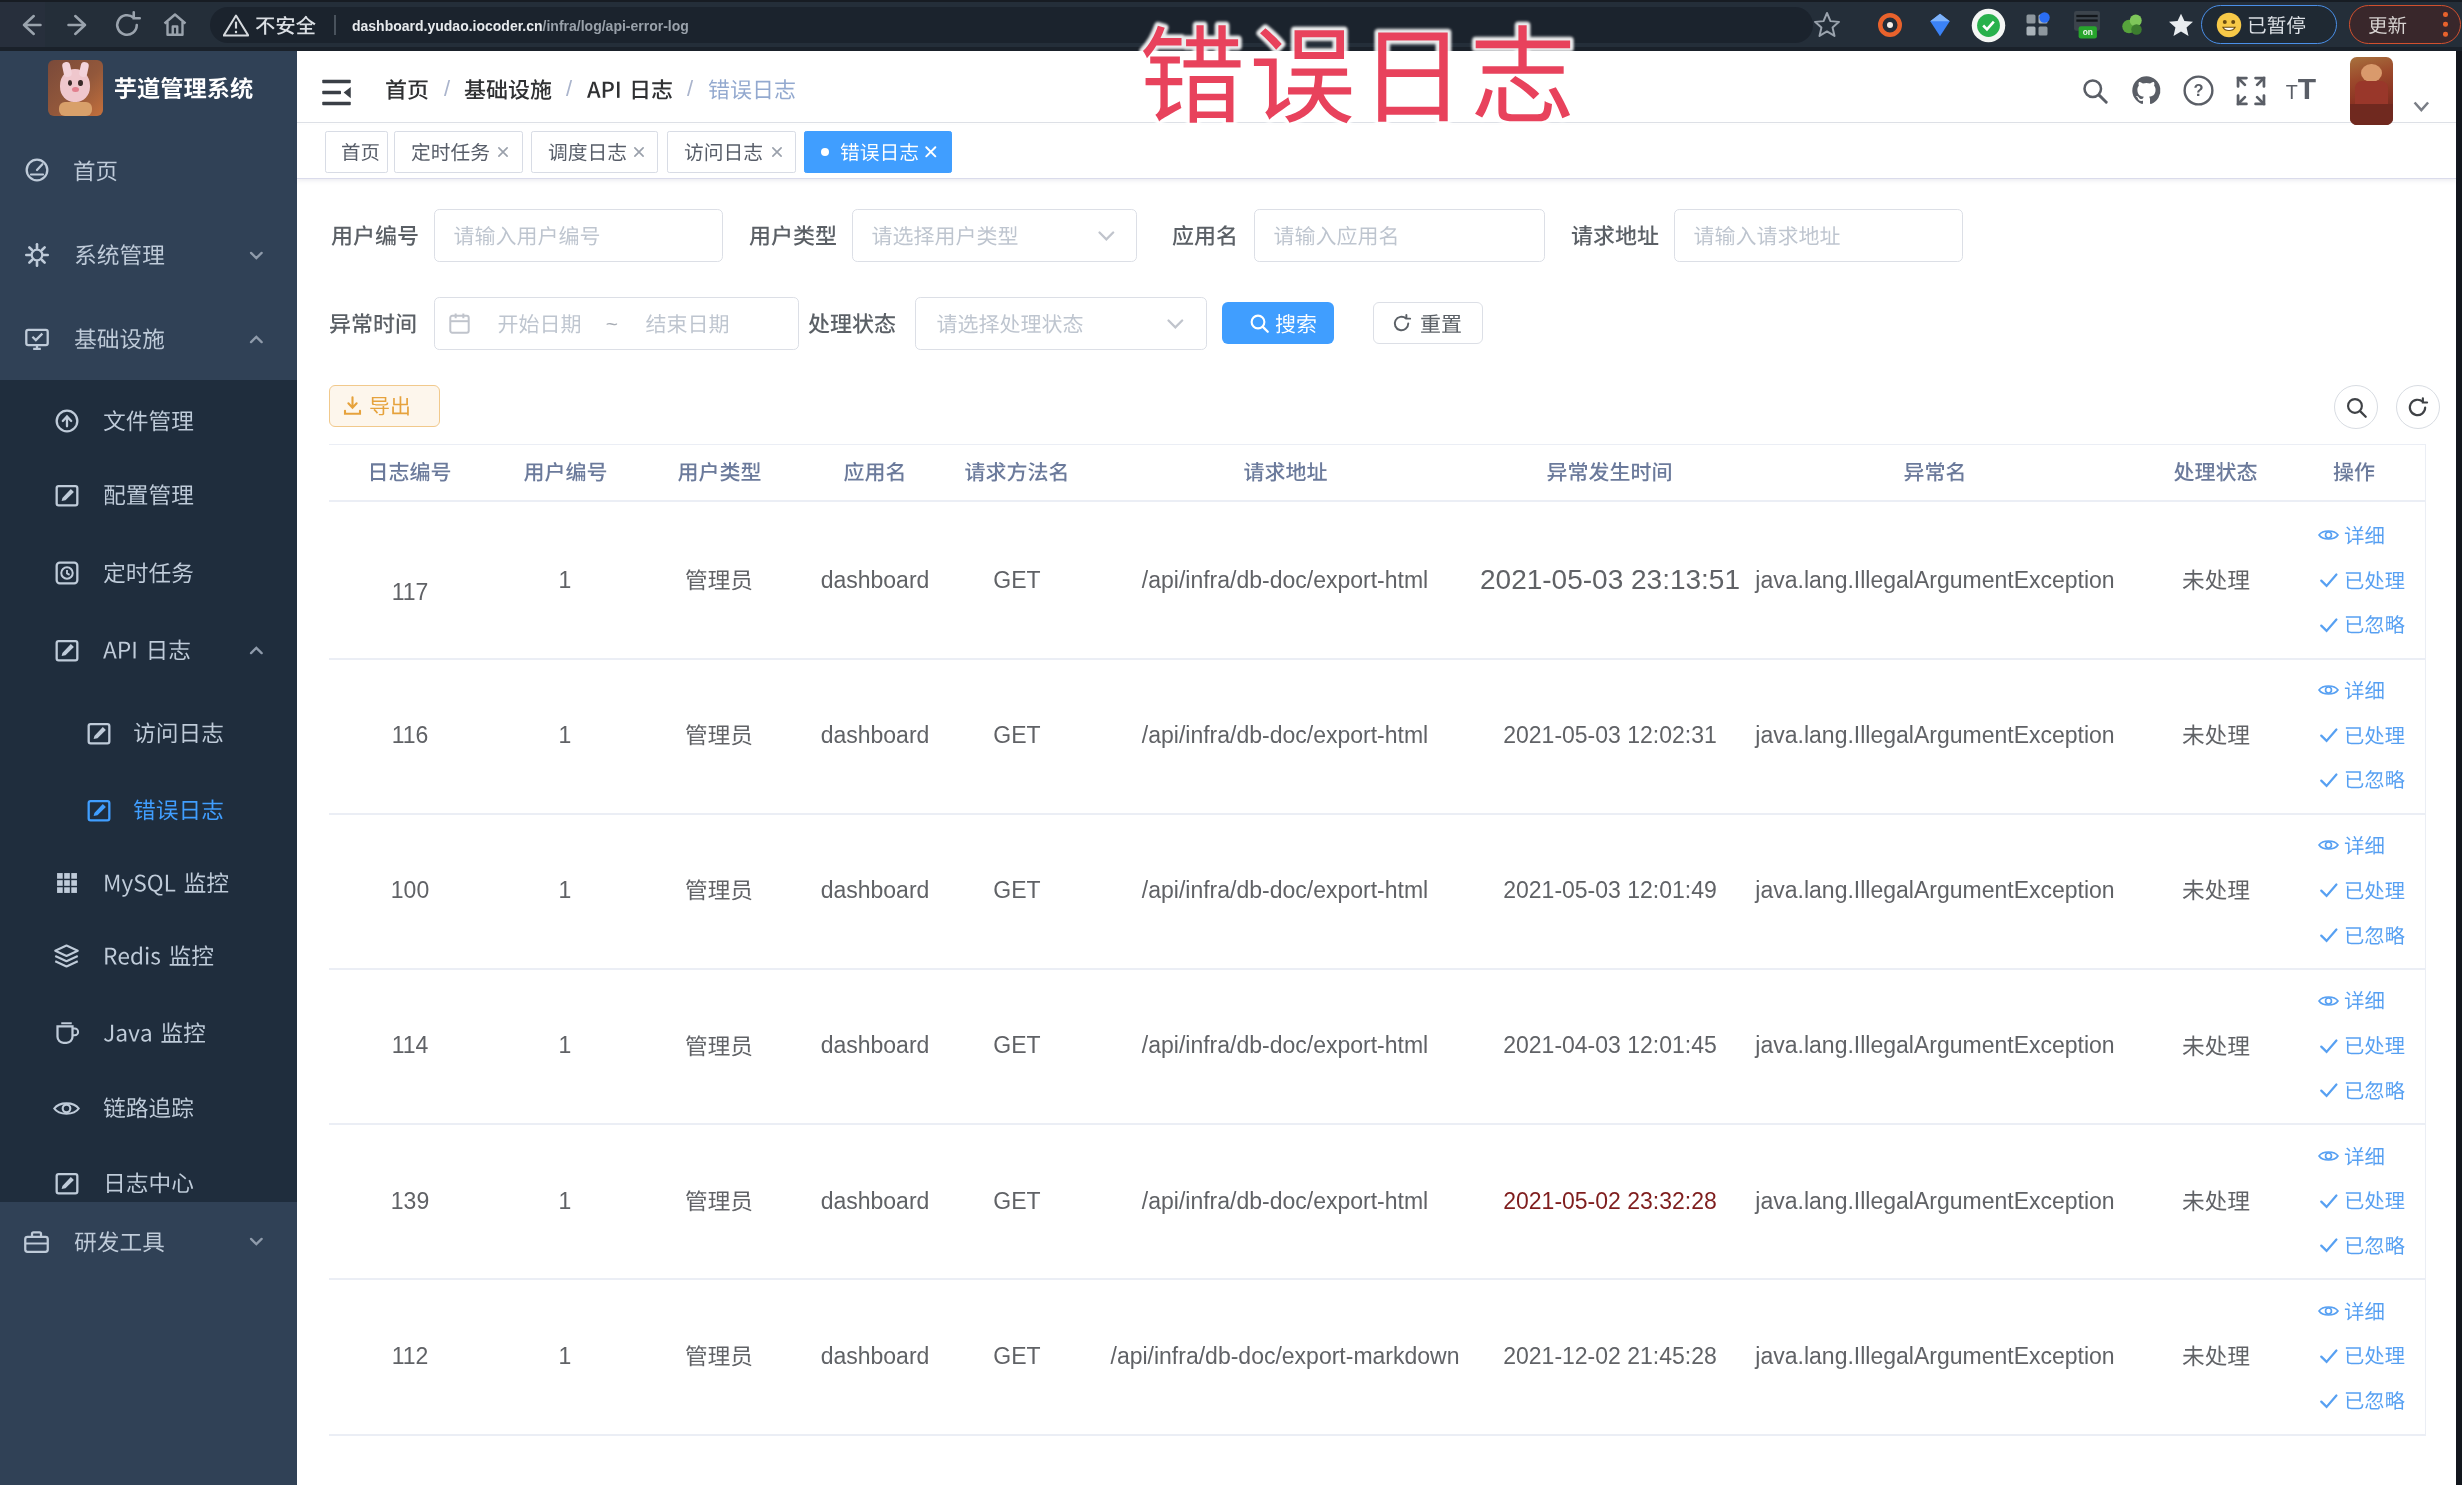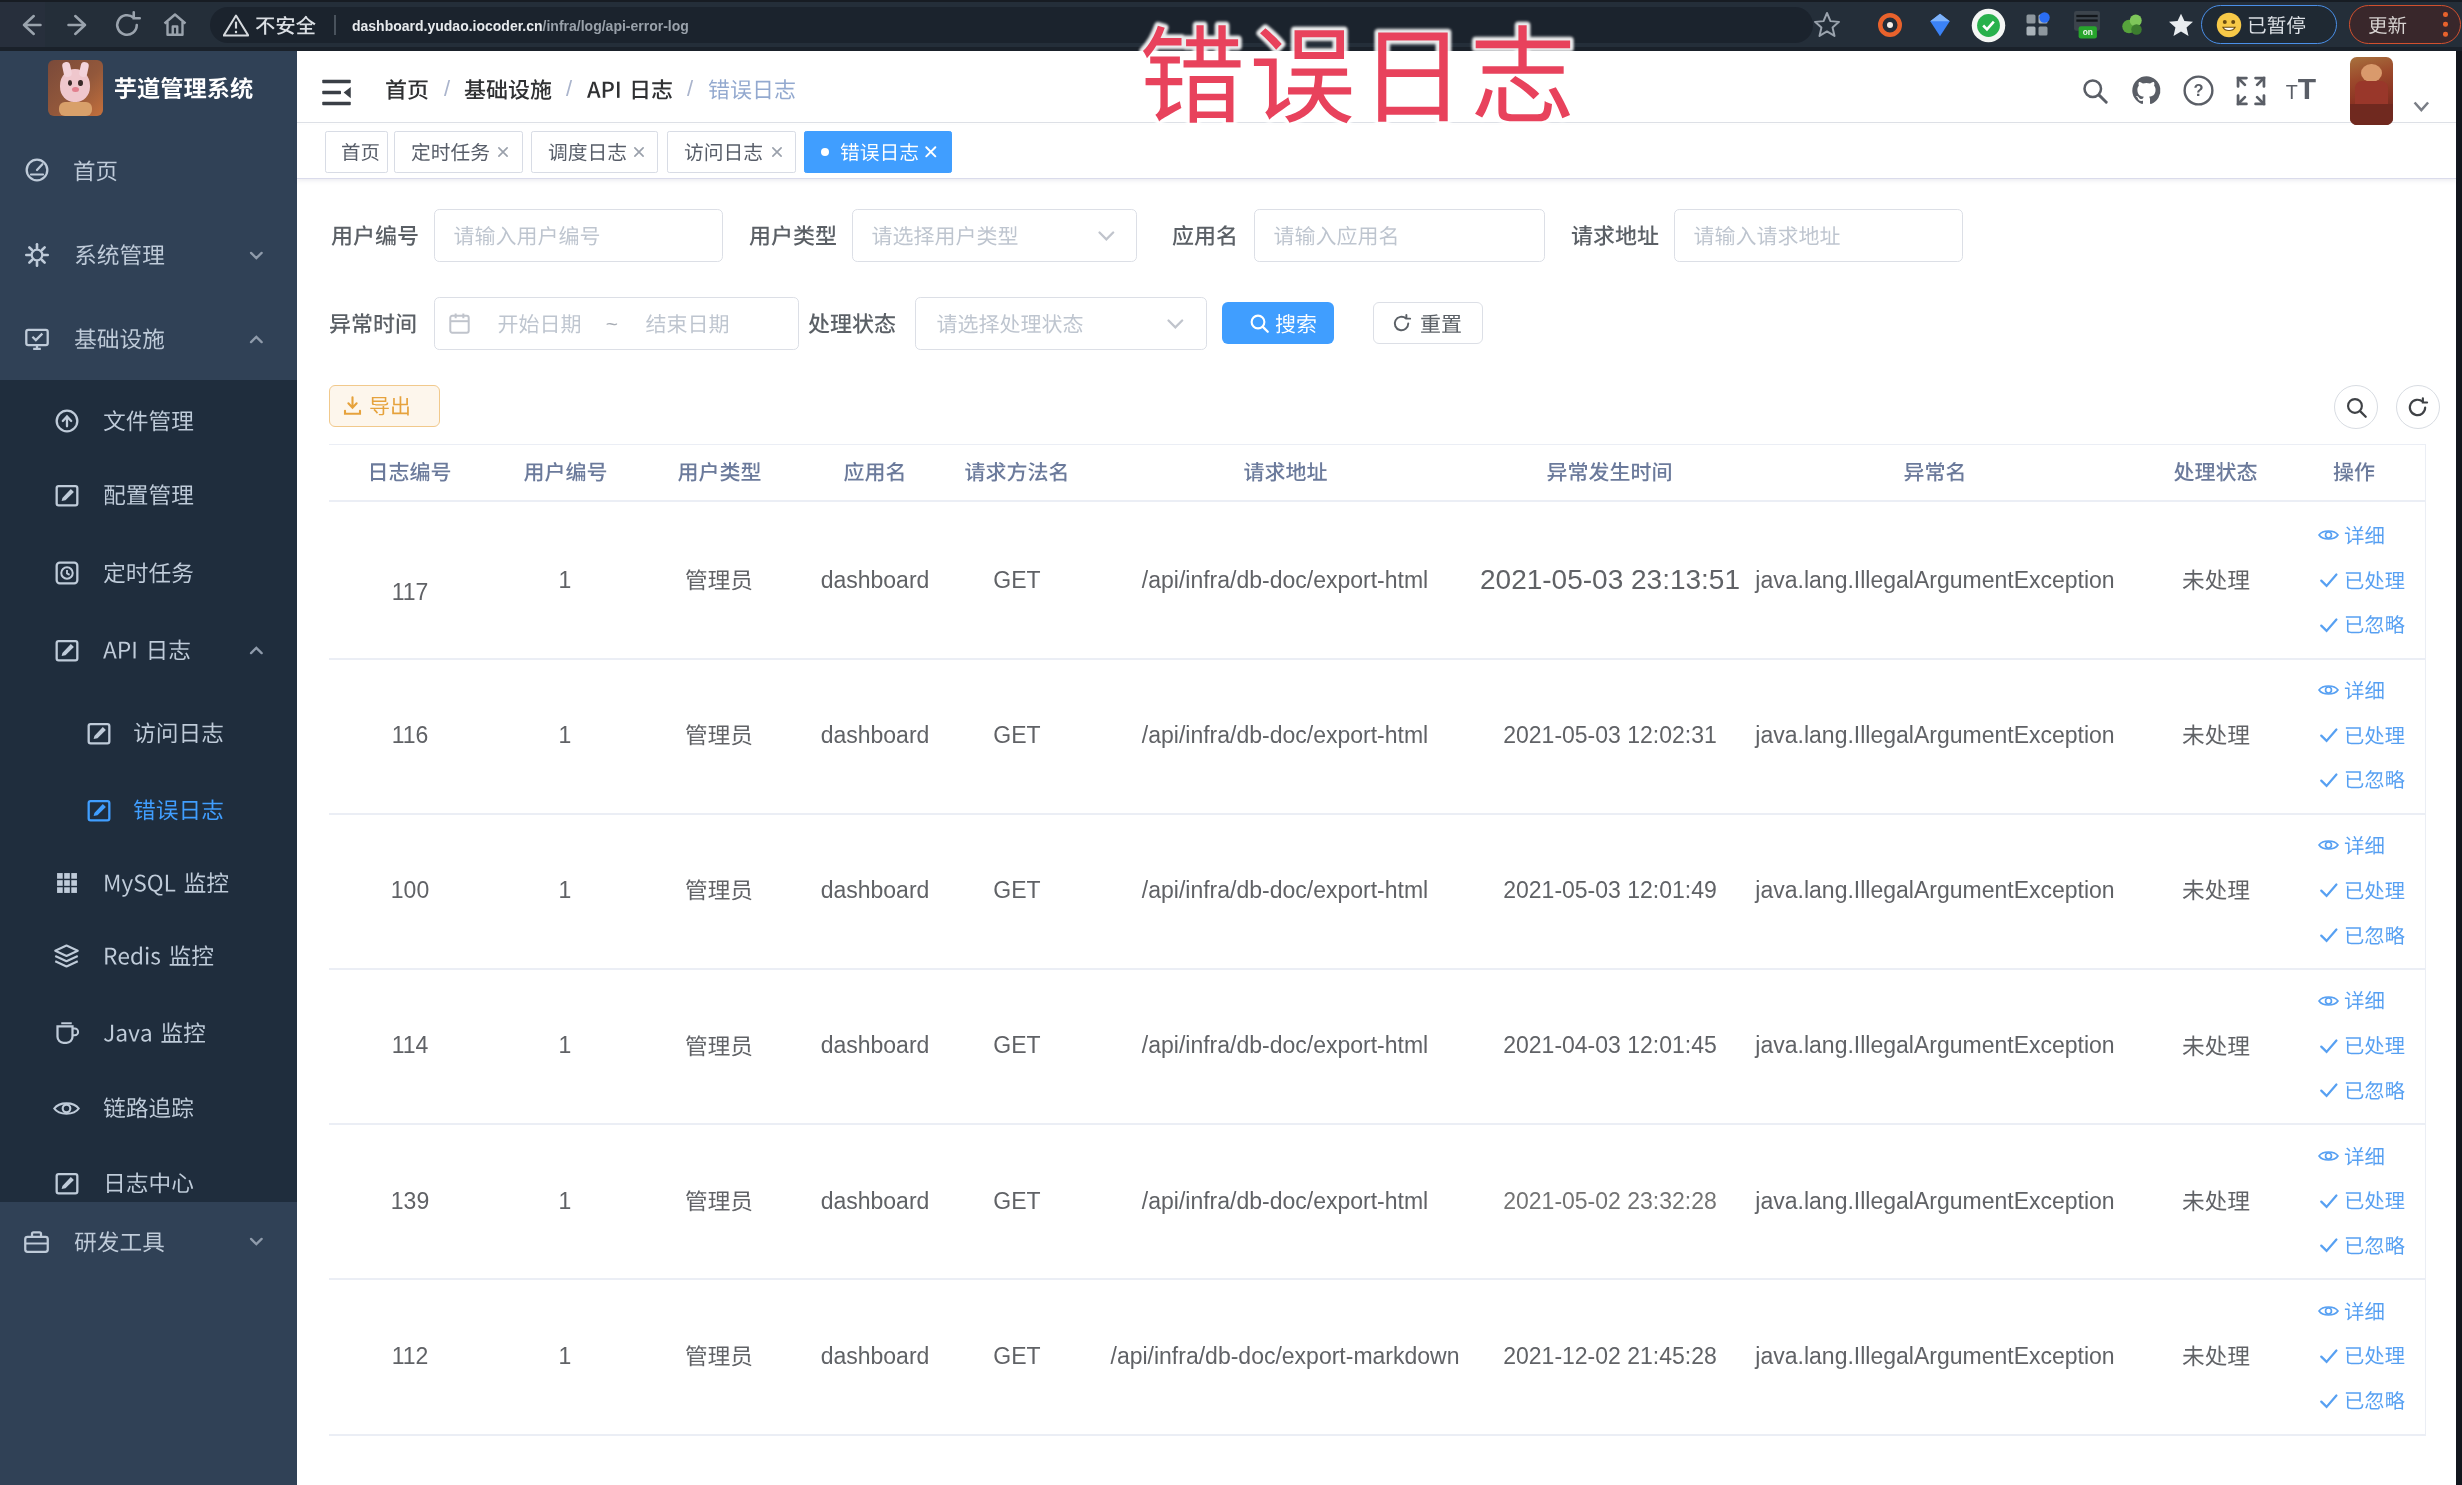--- a/index.html
+++ b/index.html
@@ -964,21 +964,21 @@
 <div style="position:absolute;left:685px;top:1186px;"><svg width="68" height="29.5" viewBox="0 0 90.0 39" xmlns="http://www.w3.org/2000/svg">
       <g transform="translate(0 31) scale(0.03000 -0.03000)" fill="#606266">
         <use href="#g18" x="0"></use>
         <use href="#g19" x="1000"></use>
         <use href="#g134" x="2000"></use>
       </g>
     </svg></div>
 <div class="lat" style="position:absolute;font-size:23px;color:#606266;font-weight:400;white-space:nowrap;line-height:1;left:875px;top:1201px;transform:translate(-50%,-50%);">dashboard</div>
 <div class="lat" style="position:absolute;font-size:23px;color:#606266;font-weight:400;white-space:nowrap;line-height:1;left:1017px;top:1201px;transform:translate(-50%,-50%);">GET</div>
 <div class="lat" style="position:absolute;font-size:23px;color:#606266;font-weight:400;white-space:nowrap;line-height:1;left:1285px;top:1201px;transform:translate(-50%,-50%);">/api/infra/db-doc/export-html</div>
-<div class="lat" style="position:absolute;font-size:23px;color:#737373;font-weight:400;white-space:nowrap;line-height:1;left:1610px;top:1201px;transform:translate(-50%,-50%);">2021-05-02 23:32:28</div>
+<div class="lat" style="position:absolute;font-size:23px;color:#7f1d1d;font-weight:400;white-space:nowrap;line-height:1;left:1610px;top:1201px;transform:translate(-50%,-50%);">2021-05-02 23:32:28</div>
 <div class="lat" style="position:absolute;font-size:23px;color:#606266;font-weight:400;white-space:nowrap;line-height:1;left:1935px;top:1201px;transform:translate(-50%,-50%);">java.lang.IllegalArgumentException</div>
 <div style="position:absolute;left:2182px;top:1186px;"><svg width="68" height="29.5" viewBox="0 0 90.0 39" xmlns="http://www.w3.org/2000/svg">
       <g transform="translate(0 31) scale(0.03000 -0.03000)" fill="#606266">
         <use href="#g135" x="0"></use>
         <use href="#g120" x="1000"></use>
         <use href="#g19" x="2000"></use>
       </g>
     </svg></div>
 <div style="position:absolute;left:2317px;top:1147px;"><svg width="23" height="18" viewBox="0 0 30 24" fill="none" xmlns="http://www.w3.org/2000/svg">
       <svg viewBox="0 0 38 30" width="30" height="24">

